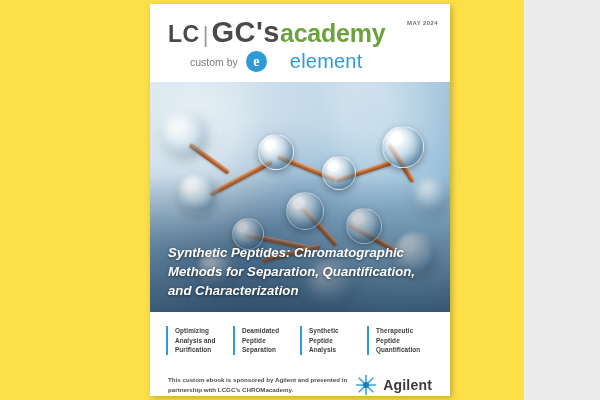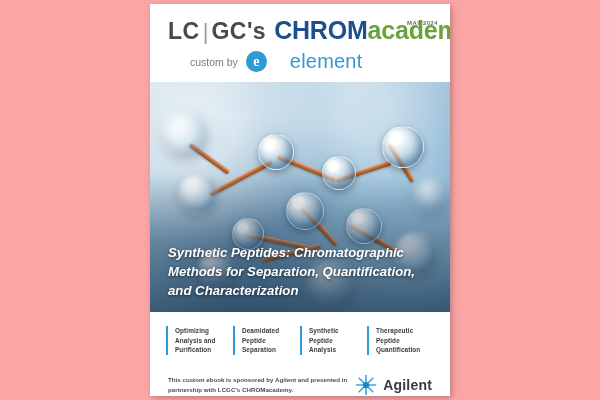--- a/index.html
+++ b/index.html
@@ -9,23 +9,23 @@
   body {
     width: 600px;
     height: 400px;
     background: #ececec;
     font-family: "Liberation Sans", sans-serif;
     overflow: hidden;
   }
 
   .stage {
     position: relative;
-    width: 600px;
+    width: 524px;
     height: 400px;
-    background: #fca5a5;
+    background: #fde047;
   }
 
   
   .cover {
     position: absolute;
     left: 150px;
     top: 4px;
     width: 300px;
     height: 392px;
     background: #ffffff;
@@ -52,21 +52,21 @@
     color: #4a4a4a;
     letter-spacing: 0.5px;
   }
   .pipe {
     font-size: 22px;
     color: #9a9a9a;
     margin: 0 3px;
     font-weight: 300;
   }
   .gcs {
-    font-size: 23px;
+    font-size: 29px;
     font-weight: bold;
     color: #4a4a4a;
     letter-spacing: 0.5px;
   }
   .chrom {
     font-size: 25px;
     font-weight: bold;
     color: #1c4f8b;
     margin-left: 8px;
     letter-spacing: -0.2px;
@@ -226,21 +226,20 @@
 
 <div class="stage">
 
   <div class="cover">
 
     <div class="masthead">
       <div class="brand-row">
         <span class="lc">LC</span>
         <span class="pipe">|</span>
         <span class="gcs">GC's</span>
-        <span class="chrom">CHROM</span>
         <span class="academy">academy</span>
       </div>
       <div class="issue-date">MAY 2024</div>
       <div class="powered-row">
         <span class="powered-by">custom by</span>
         <span class="element-mark">e</span>
         <span class="element-word">element</span>
       </div>
     </div>
 

